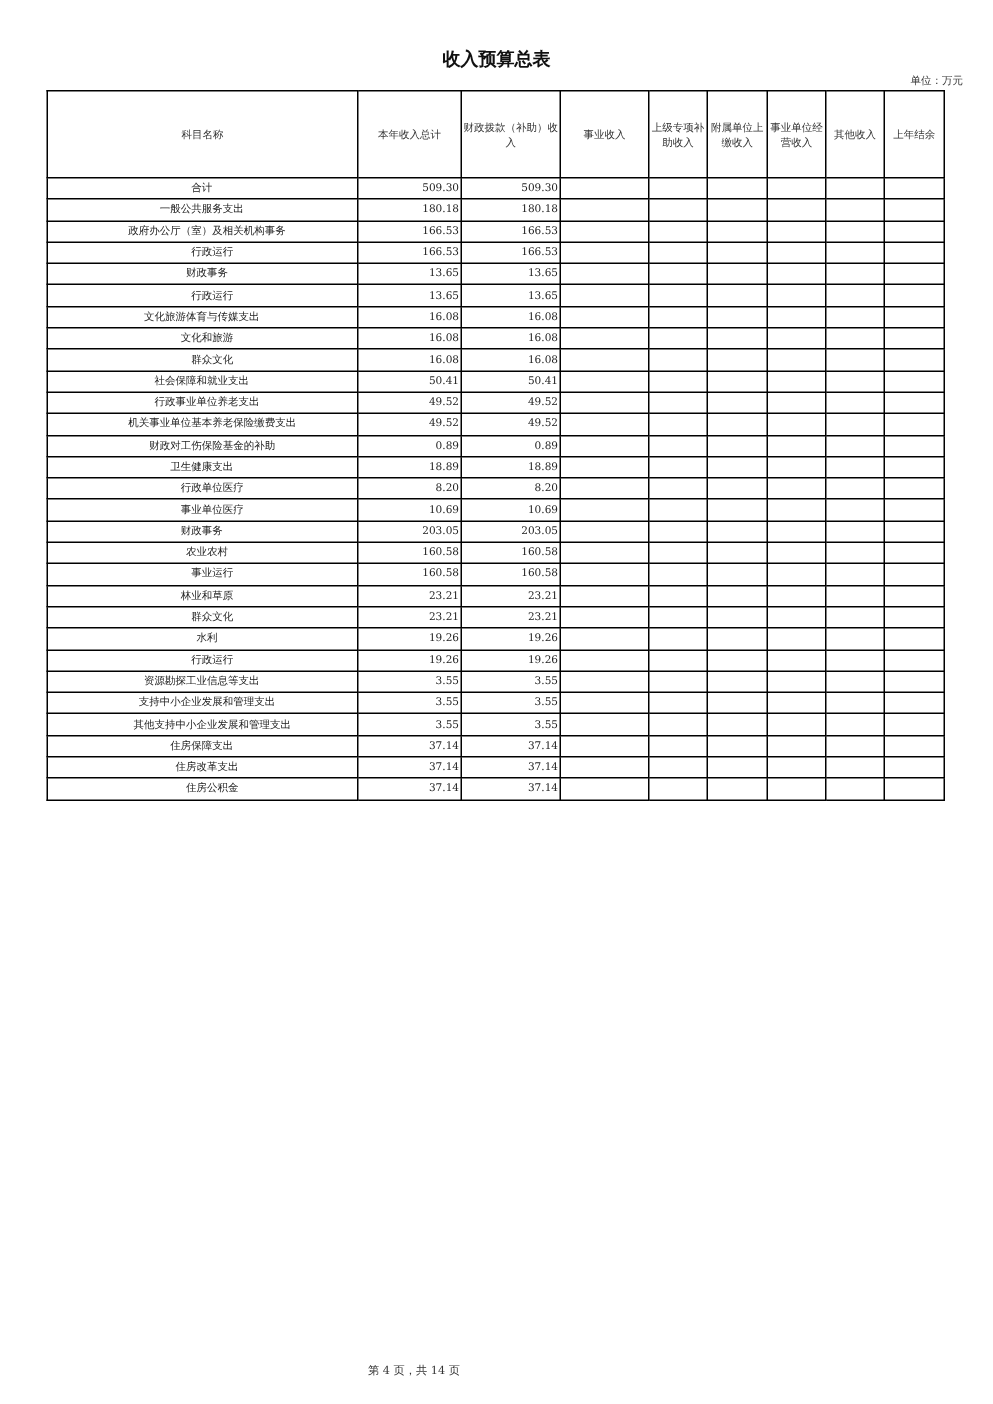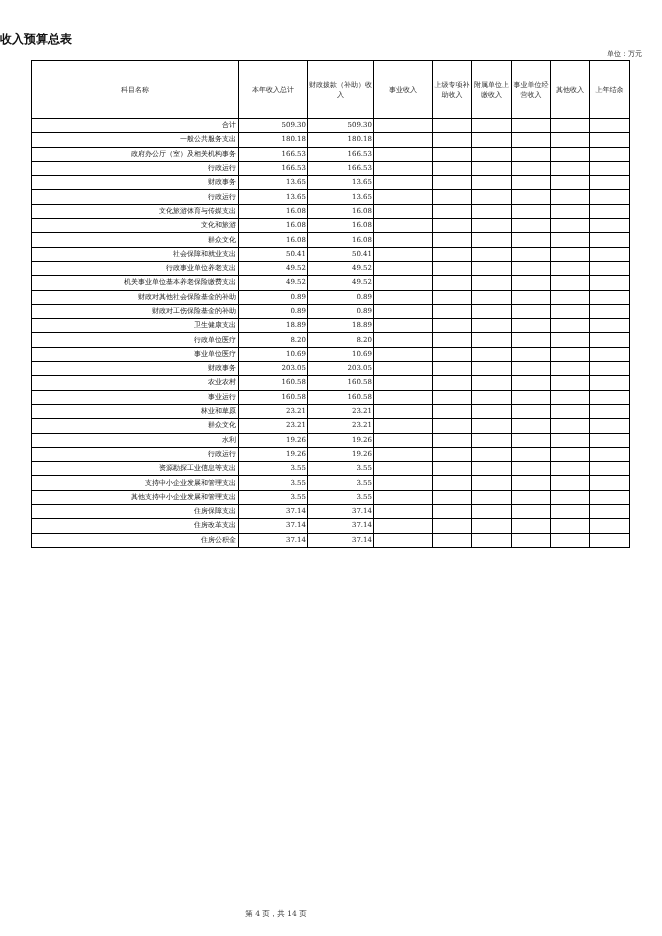--- a/index.html
+++ b/index.html
@@ -1,28 +1,28 @@
 <!DOCTYPE html>
 <html><head>
 <meta charset="utf-8">
 <style>
   html, body { margin: 0; padding: 0; background: #ffffff; }
   body { width: 662px; height: 936px; position: relative; overflow: hidden;
          font-family: "DejaVu Serif", "Liberation Serif", serif; color: #222; }
-  .title { position: absolute; top: 31px; left: 0; width: 662px; text-align: left;
+  .title { position: absolute; top: 31px; left: 0; width: 662px; text-align: center;
            font-size: 12px; font-weight: bold; font-family: "DejaVu Sans", "Liberation Sans", sans-serif; color: #111; }
   .unit { position: absolute; top: 49px; right: 20px; font-size: 7px; color: #333; }
   table { position: absolute; left: 31px; top: 60px; border-collapse: collapse;
           table-layout: fixed; width: 598px; padding-left: 27px; }
   td, th { border: 1px solid #000; padding: 0 2px; font-size: 7px; font-weight: normal;
            white-space: nowrap; overflow: hidden; }
   th { height: 57px; text-align: center; line-height: 10px; white-space: normal; padding: 0 1px; color: #333; }
   td { height: 13.3px; line-height: 13px; }
   td.num { text-align: right; padding-right: 1px; }
-  td.name { text-align: right; }
+  td.name { text-align: center; }
   .lvl0 { padding-left: 1px; }
   .lvl1 { padding-left: 8px; }
   .lvl2 { padding-left: 15px; }
   .footer { position: absolute; top: 909px; left: 0; width: 552px; text-align: center;
             font-size: 7.5px; color: #333; }
 </style>
 </head>
 <body>
 
 <div class="title">收入预算总表</div>
@@ -180,31 +180,20 @@
         <td class="num">49.52</td>
         <td class="num">49.52</td>
         <td class="num"></td>
         <td class="num"></td>
         <td class="num"></td>
         <td class="num"></td>
         <td class="num"></td>
         <td class="num"></td>
       </tr>
       <tr>
-        <td class="name lvl1">财政对其他社会保险基金的补助</td>
-        <td class="num">0.89</td>
-        <td class="num">0.89</td>
-        <td class="num"></td>
-        <td class="num"></td>
-        <td class="num"></td>
-        <td class="num"></td>
-        <td class="num"></td>
-        <td class="num"></td>
-      </tr>
-      <tr>
         <td class="name lvl2">财政对工伤保险基金的补助</td>
         <td class="num">0.89</td>
         <td class="num">0.89</td>
         <td class="num"></td>
         <td class="num"></td>
         <td class="num"></td>
         <td class="num"></td>
         <td class="num"></td>
         <td class="num"></td>
       </tr>

